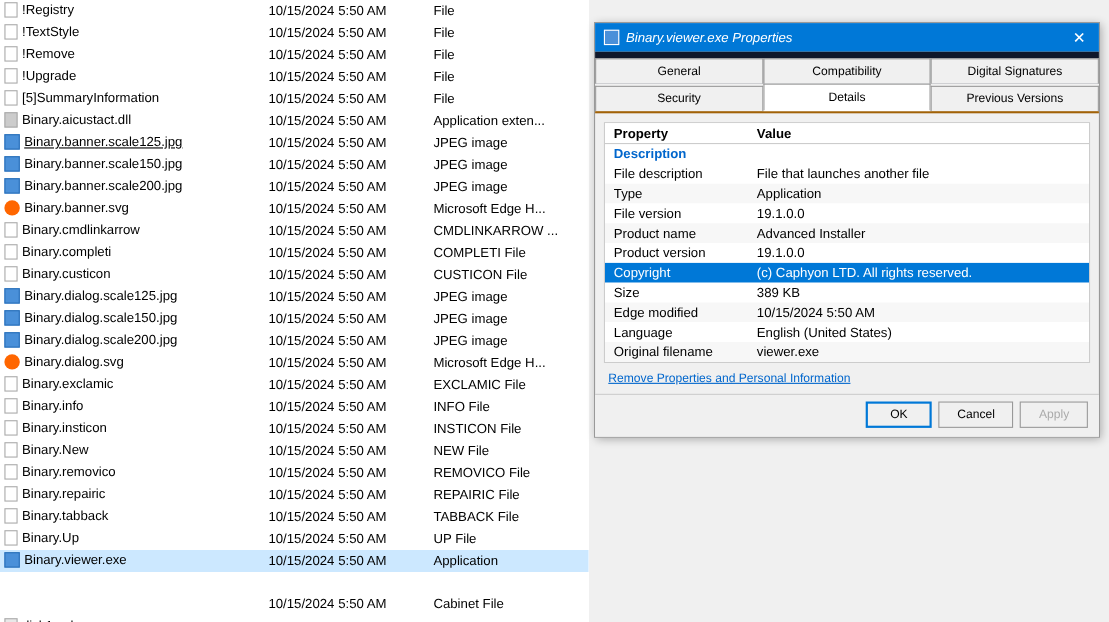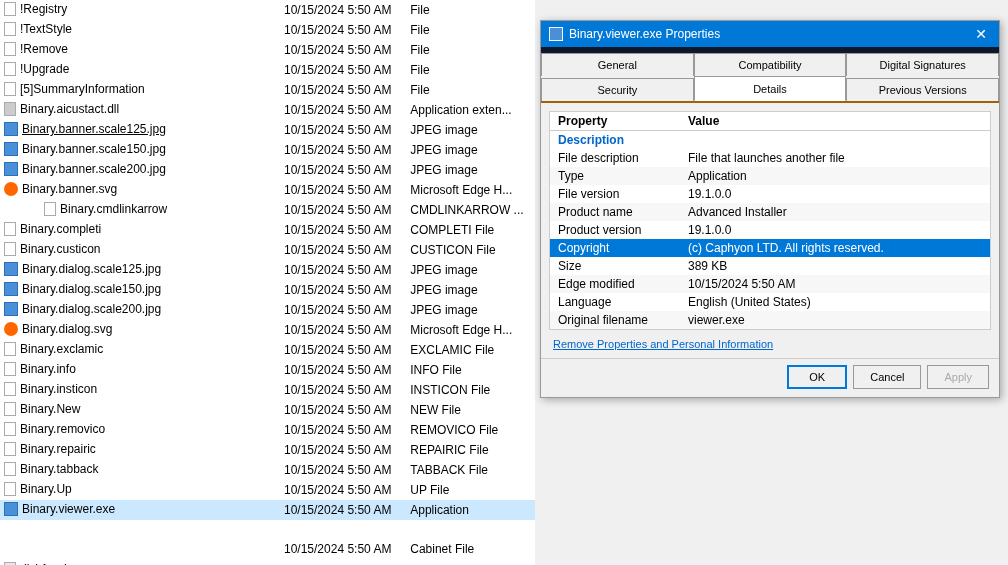--- a/index.html
+++ b/index.html
@@ -86,20 +86,21 @@
       display: flex;
       justify-content: space-between;
       align-items: center;
       font-size: 12px;
     }
 
     .dialog-titlebar-title {
       display: flex;
       align-items: center;
       gap: 6px;
+      font-style: italic;
     }
 
     .dialog-titlebar-icon {
       width: 14px;
       height: 14px;
       background: #4a90d9;
       border: 1px solid #fff;
       flex-shrink: 0;
     }
 
@@ -337,21 +338,21 @@
     <td style="width:240px;">
       <div class="name-cell">
         <span style="display:inline-block;width:14px;height:14px;background:#ff6600;border-radius:50%;flex-shrink:0;"></span>
         <span>Binary.banner.svg</span>
       </div>
     </td>
     <td class="col-date">10/15/2024 5:50 AM</td>
     <td class="col-type">Microsoft Edge H...</td>
   </tr>
         <tr>
-    <td style="width:240px;margin-left:40px;">
+    <td style="width:240px;">
       <div class="name-cell">
         <span style="display:inline-block;width:12px;height:14px;background:#fff;border:1px solid #aaa;flex-shrink:0;"></span>
         <span>Binary.cmdlinkarrow</span>
       </div>
     </td>
     <td class="col-date">10/15/2024 5:50 AM</td>
     <td class="col-type">CMDLINKARROW ...</td>
   </tr>
         <tr>
     <td style="width:240px;">

